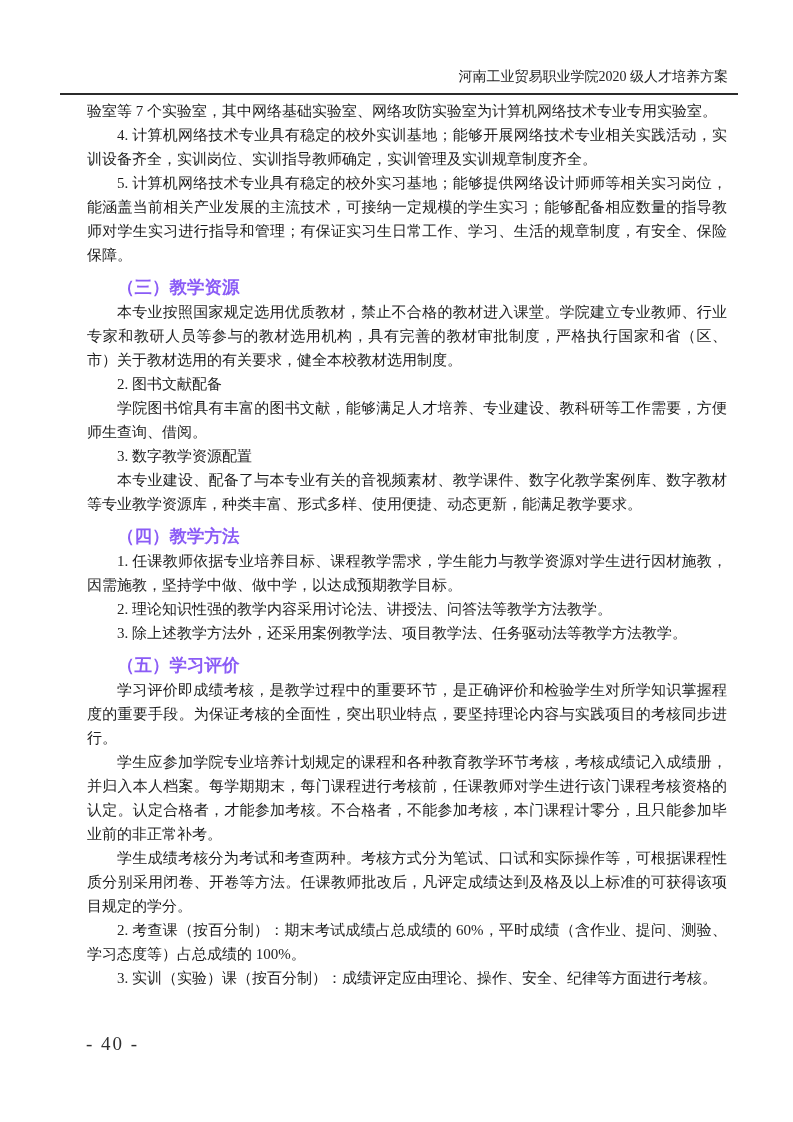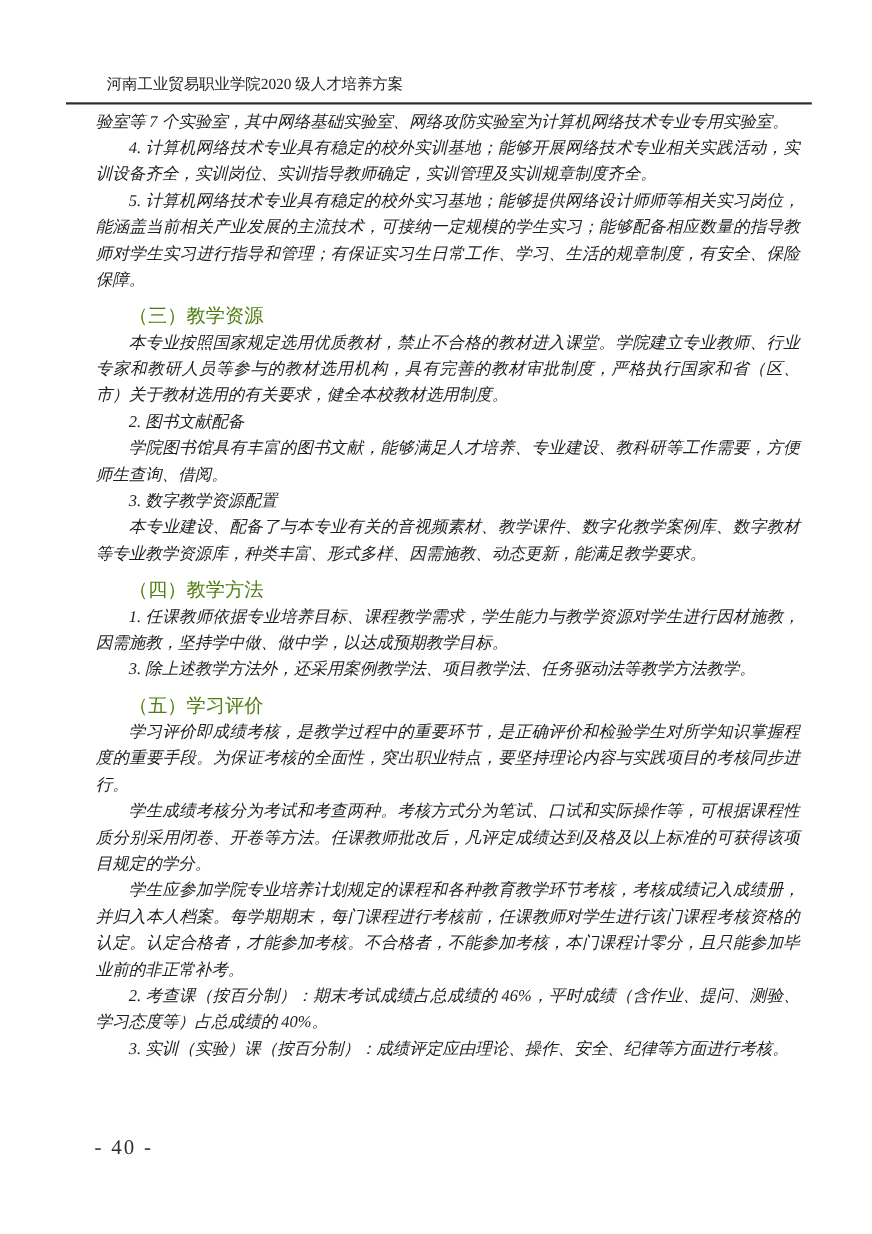--- a/index.html
+++ b/index.html
@@ -15,49 +15,48 @@
     overflow: hidden;
     color: #1d1d1d;
     font-family: "Liberation Serif", "DejaVu Serif", serif;
   }
   .header {
     position: absolute;
     left: 60px;
     top: 68px;
     width: 678px;
     display: flex;
-    justify-content: flex-start;
+    justify-content: flex-end;
     align-items: flex-end;
     border-bottom: 2px solid #2b2b2b;
     padding-bottom: 7px;
     font-size: 14px;
     color: #222222;
   }
   .header .left-text { padding-left: 37px; }
   .header .right-text { padding-right: 10px; }
   .content {
     position: absolute;
     left: 87px;
     top: 99px;
     width: 640px;
     text-align: justify;
     font-size: 15px;
     line-height: 24px;
   }
   p.para {
     margin: 0;
     padding: 0;
-    font-style: italic;
   }
   .indent { text-indent: 30px; }
   h3.heading {
     font-family: "Liberation Sans", "DejaVu Sans", sans-serif;
     font-size: 17.5px;
-    font-weight: 400;
-    color: #4d7c0f;
+    font-weight: 700;
+    color: #8b5cf6;
     line-height: 25px;
     margin: 8px 0 0 0;
     text-indent: 30px;
   }
   .footer {
     position: absolute;
     left: 86px;
     top: 1033px;
     font-size: 19px;
     color: #2e2e2e;
@@ -75,26 +74,27 @@
 
   <div class="content">
       <p class="para">验室等 7 个实验室，其中网络基础实验室、网络攻防实验室为计算机网络技术专业专用实验室。</p>
       <p class="para indent">4. 计算机网络技术专业具有稳定的校外实训基地；能够开展网络技术专业相关实践活动，实训设备齐全，实训岗位、实训指导教师确定，实训管理及实训规章制度齐全。</p>
       <p class="para indent">5. 计算机网络技术专业具有稳定的校外实习基地；能够提供网络设计师师等相关实习岗位，能涵盖当前相关产业发展的主流技术，可接纳一定规模的学生实习；能够配备相应数量的指导教师对学生实习进行指导和管理；有保证实习生日常工作、学习、生活的规章制度，有安全、保险保障。</p>
       <h3 class="heading">（三）教学资源</h3>
       <p class="para indent">本专业按照国家规定选用优质教材，禁止不合格的教材进入课堂。学院建立专业教师、行业专家和教研人员等参与的教材选用机构，具有完善的教材审批制度，严格执行国家和省（区、市）关于教材选用的有关要求，健全本校教材选用制度。</p>
       <p class="para indent">2.&nbsp;图书文献配备</p>
       <p class="para indent">学院图书馆具有丰富的图书文献，能够满足人才培养、专业建设、教科研等工作需要，方便师生查询、借阅。</p>
       <p class="para indent">3.&nbsp;数字教学资源配置</p>
-      <p class="para indent">本专业建设、配备了与本专业有关的音视频素材、教学课件、数字化教学案例库、数字教材等专业教学资源库，种类丰富、形式多样、因需施教、动态更新，能满足教学要求。</p>
+      <p class="para indent">本专业建设、配备了与本专业有关的音视频素材、教学课件、数字化教学案例库、数字教材等专业教学资源库，种类丰富、形式多样、使用便捷、动态更新，能满足教学要求。</p>
       <h3 class="heading">（四）教学方法</h3>
       <p class="para indent">1.&nbsp;任课教师依据专业培养目标、课程教学需求，学生能力与教学资源对学生进行因材施教，因需施教，坚持学中做、做中学，以达成预期教学目标。</p>
+      <p class="para indent">2. 理论知识性强的教学内容采用讨论法、讲授法、问答法等教学方法教学。</p>
       <p class="para indent">3. 除上述教学方法外，还采用案例教学法、项目教学法、任务驱动法等教学方法教学。</p>
       <h3 class="heading">（五）学习评价</h3>
       <p class="para indent">学习评价即成绩考核，是教学过程中的重要环节，是正确评价和检验学生对所学知识掌握程度的重要手段。为保证考核的全面性，突出职业特点，要坚持理论内容与实践项目的考核同步进行。</p>
+      <p class="para indent">学生应参加学院专业培养计划规定的课程和各种教育教学环节考核，考核成绩记入成绩册，并归入本人档案。每学期期末，每门课程进行考核前，任课教师对学生进行该门课程考核资格的认定。认定合格者，才能参加考核。不合格者，不能参加考核，本门课程计零分，且只能参加毕业前的非正常补考。</p>
       <p class="para indent">学生成绩考核分为考试和考查两种。考核方式分为笔试、口试和实际操作等，可根据课程性质分别采用闭卷、开卷等方法。任课教师批改后，凡评定成绩达到及格及以上标准的可获得该项目规定的学分。</p>
-      <p class="para indent">学生应参加学院专业培养计划规定的课程和各种教育教学环节考核，考核成绩记入成绩册，并归入本人档案。每学期期末，每门课程进行考核前，任课教师对学生进行该门课程考核资格的认定。认定合格者，才能参加考核。不合格者，不能参加考核，本门课程计零分，且只能参加毕业前的非正常补考。</p>
-      <p class="para indent">2. 考查课（按百分制）：期末考试成绩占总成绩的 46%，平时成绩（含作业、提问、测验、学习态度等）占总成绩的 40%。</p>
+      <p class="para indent">2. 考查课（按百分制）：期末考试成绩占总成绩的 60%，平时成绩（含作业、提问、测验、学习态度等）占总成绩的 100%。</p>
       <p class="para indent">3. 实训（实验）课（按百分制）：成绩评定应由理论、操作、安全、纪律等方面进行考核。</p>
     </div>
 
   <div class="footer">- 40 -</div>
 </div>
 
 </body></html>

